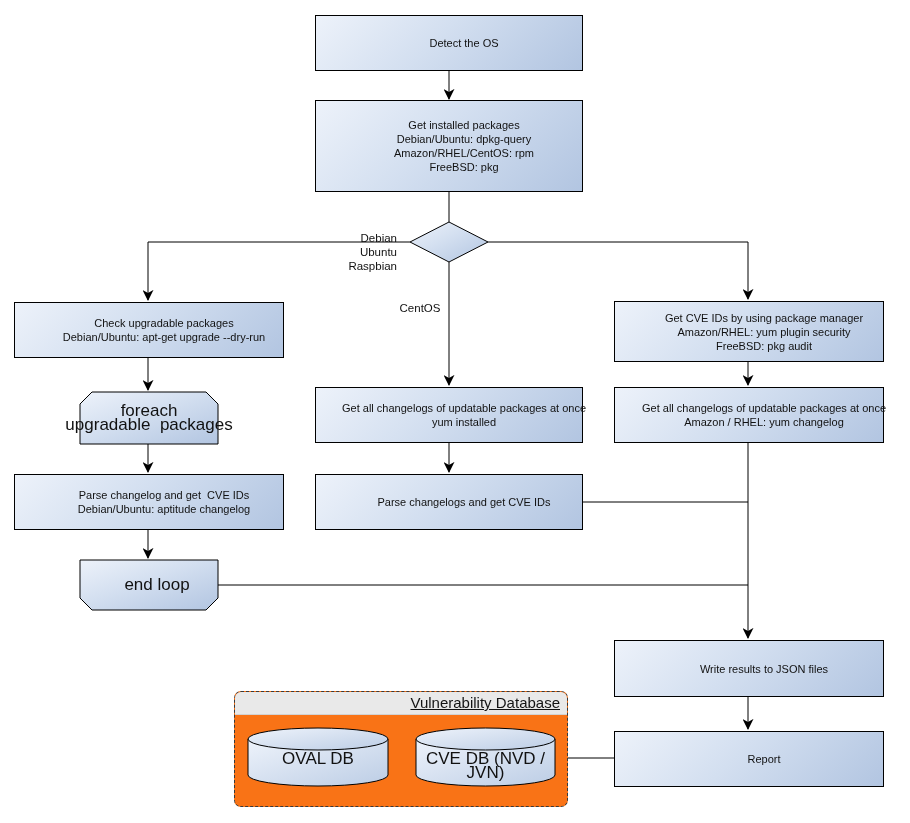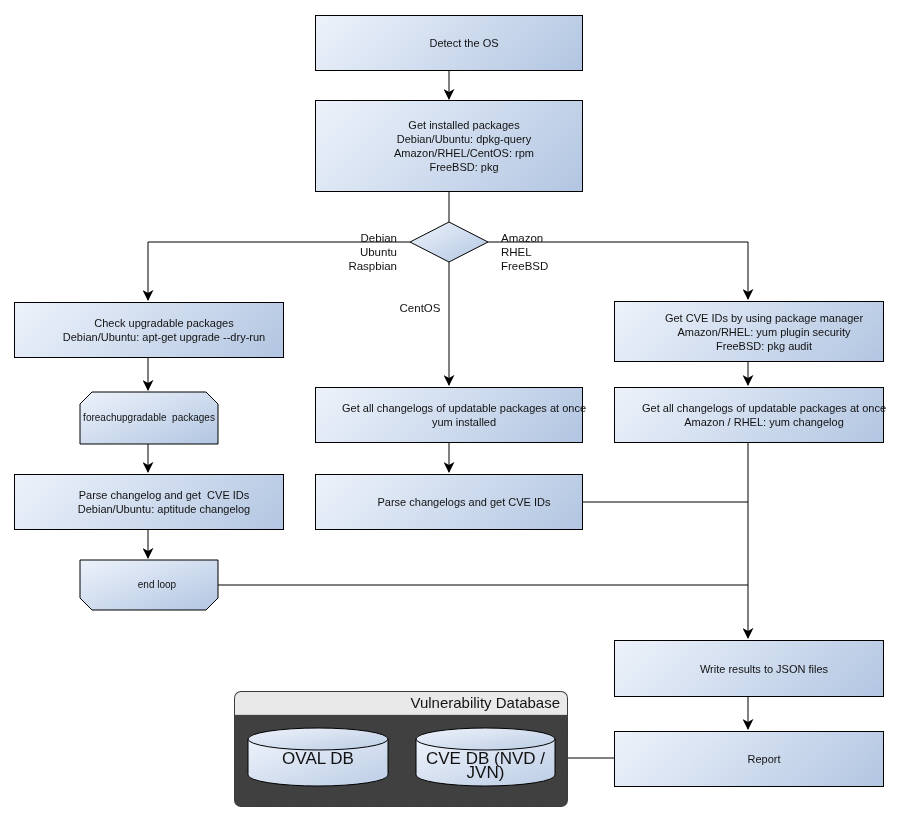--- a/index.html
+++ b/index.html
@@ -31,45 +31,46 @@
     text-align: center;
     font-size: 11px;
     line-height: 14px;
     padding-left: 30px;
   }
   .node .line { white-space: pre; display: block; }
   .shape-label {
     position: absolute;
     z-index: 3;
     display: flex;
-    flex-direction: row;
+    flex-direction: column;
     align-items: center;
     justify-content: center;
     text-align: center;
-    font-size: 10px;
+    font-size: 17px;
     line-height: 14px;
   }
   .shape-label .line { white-space: pre; display: block; }
   .branch-label {
     position: absolute;
     z-index: 3;
     font-size: 11.5px;
     line-height: 14px;
     margin-top: 36px;
   }
   .branch-label .line { white-space: pre; display: block; }
   #group-box {
     position: absolute;
     z-index: 1;
     box-sizing: border-box;
     left: 234px; top: 691px;
     width: 334px; height: 116px;
-    background: #404040;
+    background: #f97316;
     border: 1px dashed #3a3a3a;
     border-radius: 7px;
+    text-decoration: underline;
   }
   #group-header {
     box-sizing: border-box;
     height: 23px;
     background: #e9e9e9;
     border-bottom: 1px solid #d2d2d2;
     border-radius: 6px 6px 0 0;
     text-align: right;
     padding-right: 7px;
     font-size: 15px;
@@ -197,23 +198,18 @@
   </div>
   <div class="shape-label" style="left:80px; top:560px; width:138px; height:50px;padding-left:8px;">
     <span class="line">end loop</span>
   </div>
 
   <div class="branch-label" style="left:297px; top:195px; width:100px; text-align:right;">
     <span class="line">Debian</span>
     <span class="line">Ubuntu</span>
     <span class="line">Raspbian</span>
   </div>
-  <div class="branch-label" style="left:501px; top:195px; width:100px; text-align:left;">
-    <span class="line">Amazon</span>
-    <span class="line">RHEL</span>
-    <span class="line">FreeBSD</span>
-  </div>
   <div class="branch-label" style="left:370px; top:265px; width:100px; text-align:center;">CentOS</div>
 
   <div class="db-label" style="left:248px; top:752px; width:140px;">OVAL DB</div>
   <div class="db-label" style="left:416px; top:752px; width:139px;">CVE DB (NVD / JVN)</div>
 
 </div>
 
 </body></html>

